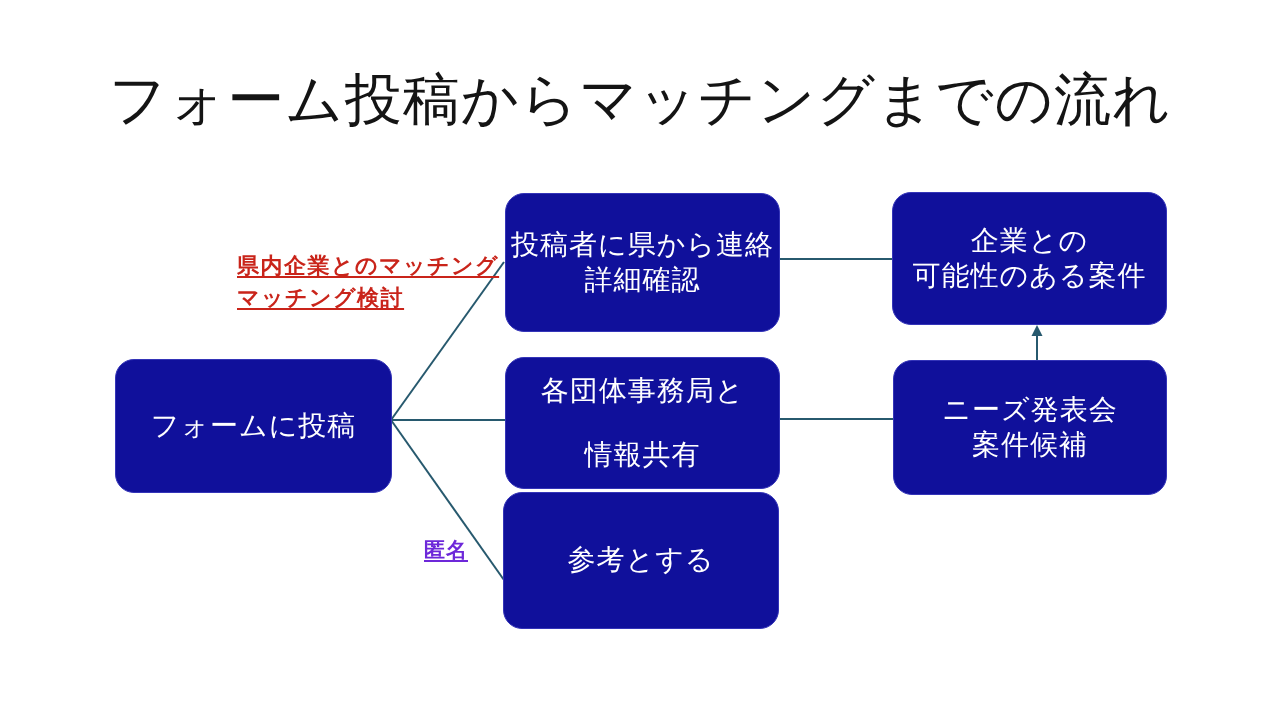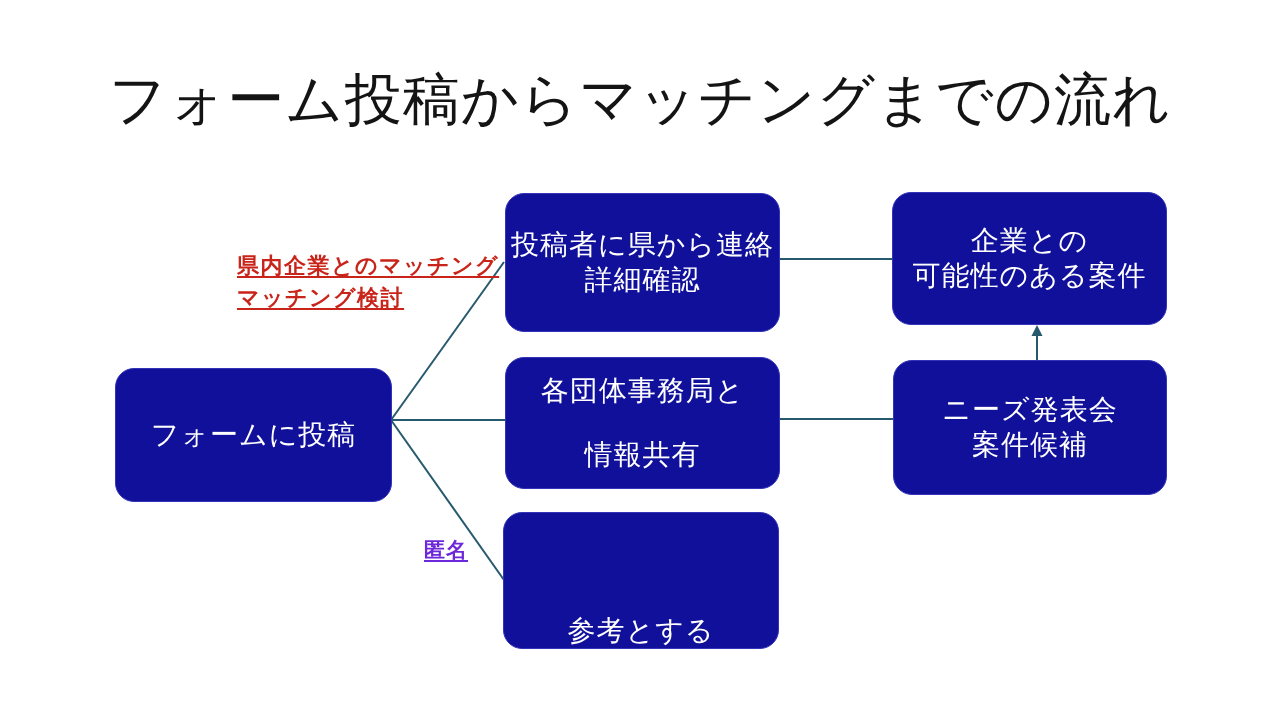--- a/index.html
+++ b/index.html
@@ -43,24 +43,24 @@
     color:var(--box-text);
     display:flex;
     flex-direction:column;
     align-items:center;
     justify-content:center;
     text-align:center;
     font-size:28px;
     line-height:1.23;
     letter-spacing:1px;
   }
-  .box-form      {left:115px; top:368px; width:275px; height:132px;}
+  .box-form      {left:115px; top:359px; width:275px; height:132px;}
   .box-contact   {left:505px; top:193px; width:273px; height:137px;justify-content:center;}
   .box-share     {left:505px; top:357px; width:273px; height:130px;gap:29px;}
-  .box-reference {left:503px; top:512px; width:274px; height:135px;justify-content:flex-end;}
+  .box-reference {left:503px; top:492px; width:274px; height:135px;}
   .box-matching  {left:892px; top:192px; width:273px; height:131px;}
   .box-needs     {left:893px; top:360px; width:272px; height:133px;}
   .note-red{
     position:absolute;
     left:237px; top:250px;
     z-index:2;
     color:var(--note-red);
     font-size:22px;
     font-weight:700;
     letter-spacing:1.5px;

